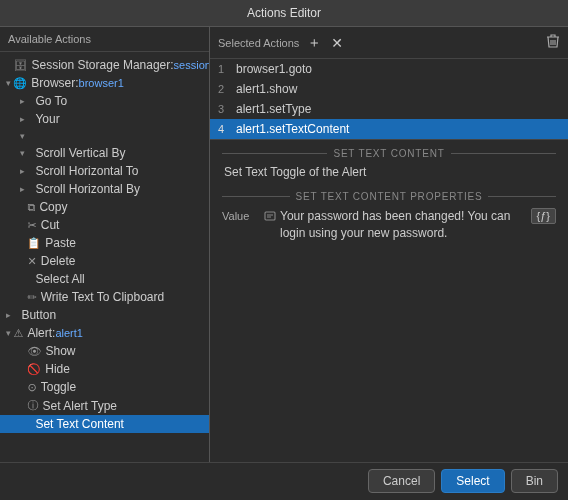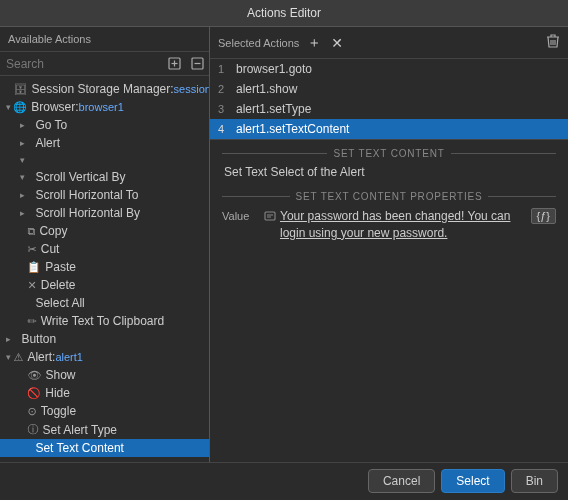--- a/index.html
+++ b/index.html
@@ -184,21 +184,20 @@
     .prop-icon {
       font-size: 11px;
       color: #888;
       margin-top: 2px;
     }
     .prop-text {
       font-size: 12px;
       color: #ccc;
       flex: 1;
       line-height: 1.4;
-      text-decoration: underline;
     }
     .prop-fn-btn {
       background: #444;
       border: 1px solid #666;
       color: #ccc;
       font-size: 11px;
       padding: 1px 5px;
       cursor: pointer;
       border-radius: 2px;
     }
@@ -247,42 +246,20 @@
   <span>Actions Editor</span>
 </div>
 
 <div class="main-layout">
   <div class="panels">
 
     <div class="left-panel">
       <div class="left-panel-header">
         <span>Available Actions</span>
       </div>
-      <div class="search-bar">
-        <input type="text" placeholder="Search" style="">
-        <button class="icon-btn" title="Add">
-          <svg width="13" height="13" viewBox="0 0 13 13" fill="none">
-              <rect x="1" y="1" width="11" height="11" rx="1" stroke="#aaa" stroke-width="1.2"></rect>
-              <line x1="6.5" y1="3.5" x2="6.5" y2="9.5" stroke="#aaa" stroke-width="1.2"></line>
-              <line x1="3.5" y1="6.5" x2="9.5" y2="6.5" stroke="#aaa" stroke-width="1.2"></line>
-            </svg>
-        </button>
-        <button class="icon-btn" title="Remove">
-          <svg width="13" height="13" viewBox="0 0 13 13" fill="none">
-              <rect x="1" y="1" width="11" height="11" rx="1" stroke="#aaa" stroke-width="1.2"></rect>
-              <line x1="3.5" y1="6.5" x2="9.5" y2="6.5" stroke="#aaa" stroke-width="1.2"></line>
-            </svg>
-        </button>
-        <button class="icon-btn" title="Refresh">
-          <svg width="13" height="13" viewBox="0 0 13 13" fill="none">
-              <path d="M11 6.5A4.5 4.5 0 1 1 6.5 2a4.5 4.5 0 0 1 3.18 1.32" stroke="#aaa" stroke-width="1.2" fill="none"></path>
-              <polyline points="9.5,1.5 9.68,3.32 7.86,3.5" stroke="#aaa" stroke-width="1.2" fill="none"></polyline>
-            </svg>
-        </button>
-      </div>
       <div class="tree" id="tree-container">
           <div class="tree-item" style="padding-left: 6px;">
             <span class="chevron" style="visibility:hidden">▸</span>
             <span class="icon">🗄</span>
             <span class="label">Session Storage Manager: </span>
             <span class="badge">session1</span>
           </div>
           <div class="tree-item" style="padding-left: 6px;">
             <span class="chevron">▾</span>
             <span class="icon">🌐</span>
@@ -290,21 +267,21 @@
             <span class="badge">browser1</span>
           </div>
           <div class="tree-item" style="padding-left: 20px;">
             <span class="chevron">▸</span>
             <span class="icon" style="visibility:hidden">•</span>
             <span class="label">Go To</span>
           </div>
           <div class="tree-item" style="padding-left: 20px;">
             <span class="chevron">▸</span>
             <span class="icon" style="visibility:hidden">•</span>
-            <span class="label">Alert</span>
+            <span class="label">Your</span>
           </div>
           <div class="tree-item" style="padding-left: 20px;">
             <span class="chevron">▾</span>
             <span class="icon" style="visibility:hidden">•</span>
           </div>
           <div class="tree-item" style="padding-left: 20px;">
             <span class="chevron">▾</span>
             <span class="icon" style="visibility:hidden">•</span>
             <span class="label">Scroll Vertical By</span>
           </div>
@@ -419,21 +396,21 @@
           <div class="action-row selected">
             <span class="num">4</span>
             <span class="action-label">alert1.setTextContent</span>
           </div>
         </div>
 
       <div class="properties-panel">
         <div class="section-title">
           <span>Set Text Content</span>
         </div>
-        <div class="section-desc">Set Text Select of the Alert</div>
+        <div class="section-desc">Set Text Toggle of the Alert</div>
         <div class="section-title">
           <span>Set Text Content Properties</span>
         </div>
         <div class="prop-row">
           <span class="prop-label">Value</span>
           <div class="prop-value-group">
             <span class="prop-icon">
               <svg width="12" height="12" viewBox="0 0 12 12" fill="none">
                   <rect x="1" y="2" width="10" height="8" rx="1" stroke="#888" stroke-width="1.1"></rect>
                   <line x1="3" y1="5" x2="9" y2="5" stroke="#888" stroke-width="1"></line>

